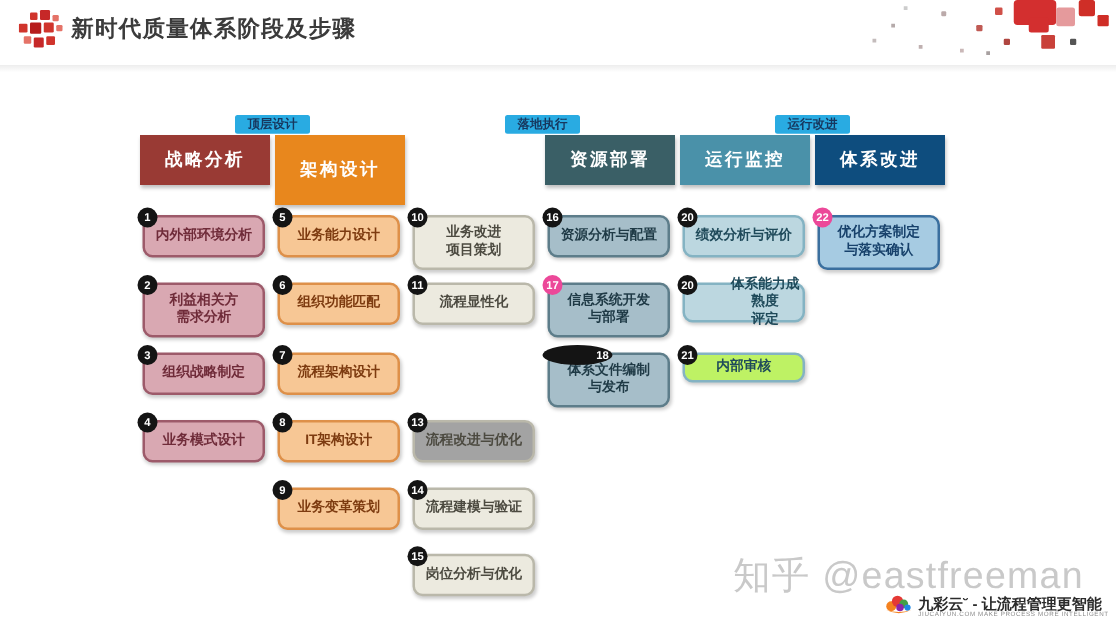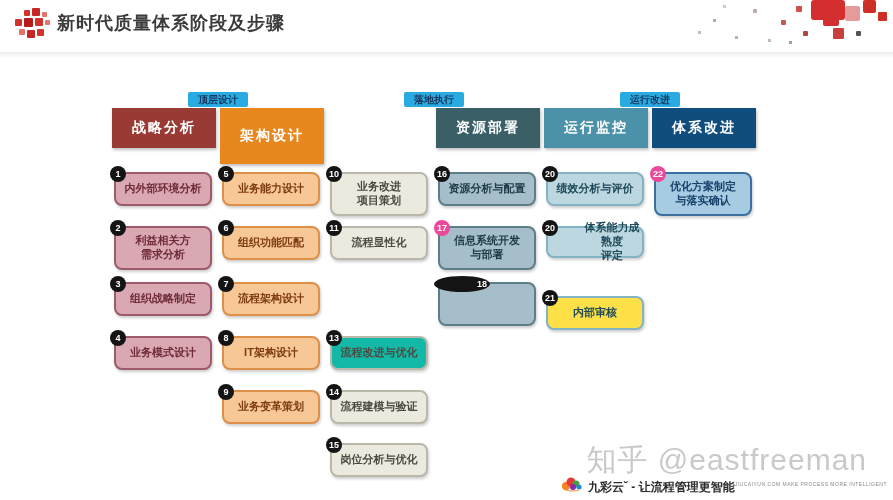--- a/index.html
+++ b/index.html
@@ -52,21 +52,21 @@
   .step-label{display:block;padding:0 2px;}
   
   .watermark{
     position:absolute;right:26px;top:440px;
     font-size:30px;color:#c9c9c9;letter-spacing:1px;font-weight:400;
   }
   .footer-brand{
     position:absolute;right:6px;bottom:3px;
     display:flex;align-items:center;gap:4px;
   }
-  .footer-text{display:flex;flex-direction:row;line-height:1;}
+  .footer-text{display:flex;flex-direction:column;line-height:1;}
   .footer-brand-line{font-size:12px;font-weight:700;color:#2b2b2b;}
   .footer-sub-line{font-size:5px;color:#8a8a8a;margin-top:1px;letter-spacing:0.5px;}
 </style>
 </head>
 <body>
 
 <div class="stage">
     <div class="col-header" style="left: 112px; top: 108px; width: 104px; height: 40px; background: rgb(153, 58, 52);">战略分析</div>
     <div class="step-box" style="left: 114px; top: 172px; width: 98px; height: 34px; background: rgb(217, 168, 178); border-color: rgb(157, 90, 106); color: rgb(111, 43, 57);"><span class="badge" style="background: rgb(20, 20, 20);">1</span><span class="step-label">内外部环境分析</span></div>
     <div class="step-box" style="left: 114px; top: 226px; width: 98px; height: 44px; background: rgb(217, 168, 178); border-color: rgb(157, 90, 106); color: rgb(111, 43, 57);"><span class="badge" style="background: rgb(20, 20, 20);">2</span><span class="step-label">利益相关方
@@ -75,33 +75,34 @@
     <div class="step-box" style="left: 114px; top: 336px; width: 98px; height: 34px; background: rgb(217, 168, 178); border-color: rgb(157, 90, 106); color: rgb(111, 43, 57);"><span class="badge" style="background: rgb(20, 20, 20);">4</span><span class="step-label">业务模式设计</span></div>
     <div class="col-header" style="left: 220px; top: 108px; width: 104px; height: 56px; background: rgb(232, 135, 29);">架构设计</div>
     <div class="step-box" style="left: 222px; top: 172px; width: 98px; height: 34px; background: rgb(247, 199, 149); border-color: rgb(222, 144, 73); color: rgb(125, 59, 16);"><span class="badge" style="background: rgb(20, 20, 20);">5</span><span class="step-label">业务能力设计</span></div>
     <div class="step-box" style="left: 222px; top: 226px; width: 98px; height: 34px; background: rgb(247, 199, 149); border-color: rgb(222, 144, 73); color: rgb(125, 59, 16);"><span class="badge" style="background: rgb(20, 20, 20);">6</span><span class="step-label">组织功能匹配</span></div>
     <div class="step-box" style="left: 222px; top: 282px; width: 98px; height: 34px; background: rgb(247, 199, 149); border-color: rgb(222, 144, 73); color: rgb(125, 59, 16);"><span class="badge" style="background: rgb(20, 20, 20);">7</span><span class="step-label">流程架构设计</span></div>
     <div class="step-box" style="left: 222px; top: 336px; width: 98px; height: 34px; background: rgb(247, 199, 149); border-color: rgb(222, 144, 73); color: rgb(125, 59, 16);"><span class="badge" style="background: rgb(20, 20, 20);">8</span><span class="step-label">IT架构设计</span></div>
     <div class="step-box" style="left: 222px; top: 390px; width: 98px; height: 34px; background: rgb(247, 199, 149); border-color: rgb(222, 144, 73); color: rgb(125, 59, 16);"><span class="badge" style="background: rgb(20, 20, 20);">9</span><span class="step-label">业务变革策划</span></div>
     <div class="step-box" style="left: 330px; top: 172px; width: 98px; height: 44px; background: rgb(236, 234, 223); border-color: rgb(186, 184, 170); color: rgb(76, 74, 64);"><span class="badge" style="background: rgb(20, 20, 20);">10</span><span class="step-label">业务改进
 项目策划</span></div>
     <div class="step-box" style="left: 330px; top: 226px; width: 98px; height: 34px; background: rgb(236, 234, 223); border-color: rgb(186, 184, 170); color: rgb(76, 74, 64);"><span class="badge" style="background: rgb(20, 20, 20);">11</span><span class="step-label">流程显性化</span></div>
-    <div class="step-box" style="left: 330px; top: 336px; width: 98px; height: 34px; background: #14b8a6; border-color: rgb(186, 184, 170); color: rgb(76, 74, 64);"><span class="badge" style="background: rgb(20, 20, 20);">13</span><span class="step-label">流程改进与优化</span></div>
+    <div class="step-box" style="left: 330px; top: 336px; width: 98px; height: 34px; background: #a3a3a3; border-color: rgb(186, 184, 170); color: rgb(76, 74, 64);"><span class="badge" style="background: rgb(20, 20, 20);">13</span><span class="step-label">流程改进与优化</span></div>
     <div class="step-box" style="left: 330px; top: 390px; width: 98px; height: 34px; background: rgb(236, 234, 223); border-color: rgb(186, 184, 170); color: rgb(76, 74, 64);"><span class="badge" style="background: rgb(20, 20, 20);">14</span><span class="step-label">流程建模与验证</span></div>
     <div class="step-box" style="left: 330px; top: 443px; width: 98px; height: 34px; background: rgb(236, 234, 223); border-color: rgb(186, 184, 170); color: rgb(76, 74, 64);"><span class="badge" style="background: rgb(20, 20, 20);">15</span><span class="step-label">岗位分析与优化</span></div>
     <div class="col-header" style="left: 436px; top: 108px; width: 104px; height: 40px; background: rgb(58, 95, 102);">资源部署</div>
     <div class="step-box" style="left: 438px; top: 172px; width: 98px; height: 34px; background: rgb(166, 190, 201); border-color: rgb(93, 125, 138); color: rgb(31, 58, 70);"><span class="badge" style="background: rgb(20, 20, 20);">16</span><span class="step-label">资源分析与配置</span></div>
     <div class="step-box" style="left: 438px; top: 226px; width: 98px; height: 44px; background: rgb(166, 190, 201); border-color: rgb(93, 125, 138); color: rgb(31, 58, 70);"><span class="badge" style="background: #ec4899;">17</span><span class="step-label">信息系统开发
 与部署</span></div>
-    <div class="step-box" style="left: 438px; top: 282px; width: 98px; height: 44px; background: rgb(166, 190, 201); border-color: rgb(93, 125, 138); color: rgb(31, 58, 70);"><span class="badge" style="background: rgb(20, 20, 20); padding-left: 40px;">18</span></div>
+    <div class="step-box" style="left: 438px; top: 282px; width: 98px; height: 44px; background: rgb(166, 190, 201); border-color: rgb(93, 125, 138); color: rgb(31, 58, 70);"><span class="badge" style="background: rgb(20, 20, 20); padding-left: 40px;">18</span><span class="step-label">体系文件编制
+与发布</span></div>
     <div class="col-header" style="left: 544px; top: 108px; width: 104px; height: 40px; background: rgb(74, 145, 169);">运行监控</div>
     <div class="step-box" style="left: 546px; top: 172px; width: 98px; height: 34px; background: rgb(188, 215, 224); border-color: rgb(132, 179, 195); color: rgb(31, 74, 90);"><span class="badge" style="background: rgb(20, 20, 20);">20</span><span class="step-label">绩效分析与评价</span></div>
     <div class="step-box" style="left: 546px; top: 226px; width: 98px; height: 32px; background: rgb(188, 215, 224); border-color: rgb(132, 179, 195); color: rgb(31, 74, 90); padding-left: 34px;"><span class="badge" style="background: rgb(20, 20, 20);">20</span><span class="step-label">体系能力成熟度
 评定</span></div>
-    <div class="step-box" style="left: 546px; top: 296px; width: 98px; height: 34px; background: #fde047; border-color: rgb(132, 179, 195); color: rgb(31, 74, 90);"><span class="badge" style="background: rgb(20, 20, 20);">21</span><span class="step-label">内部审核</span></div>
+    <div class="step-box" style="left: 546px; top: 282px; width: 98px; height: 24px; background: #bef264; border-color: rgb(132, 179, 195); color: rgb(31, 74, 90);"><span class="badge" style="background: rgb(20, 20, 20);">21</span><span class="step-label">内部审核</span></div>
     <div class="col-header" style="left: 652px; top: 108px; width: 104px; height: 40px; background: rgb(14, 77, 126);">体系改进</div>
     <div class="step-box" style="left: 654px; top: 172px; width: 98px; height: 44px; background: rgb(166, 203, 226); border-color: rgb(58, 111, 158); color: rgb(23, 65, 107);"><span class="badge" style="background: #ec4899;">22</span><span class="step-label">优化方案制定
 与落实确认</span></div>
     <div class="phase-tag" style="left: 188px; background: rgb(41, 171, 226); color: rgb(23, 55, 94);">顶层设计</div>
     <div class="phase-tag" style="left: 404px; background: rgb(41, 171, 226); color: rgb(23, 55, 94);">落地执行</div>
     <div class="phase-tag" style="left: 620px; background: rgb(41, 171, 226); color: rgb(23, 55, 94);">运行改进</div>
   </div>
 
 <div class="titlebar">
   <span class="brand-logo">

